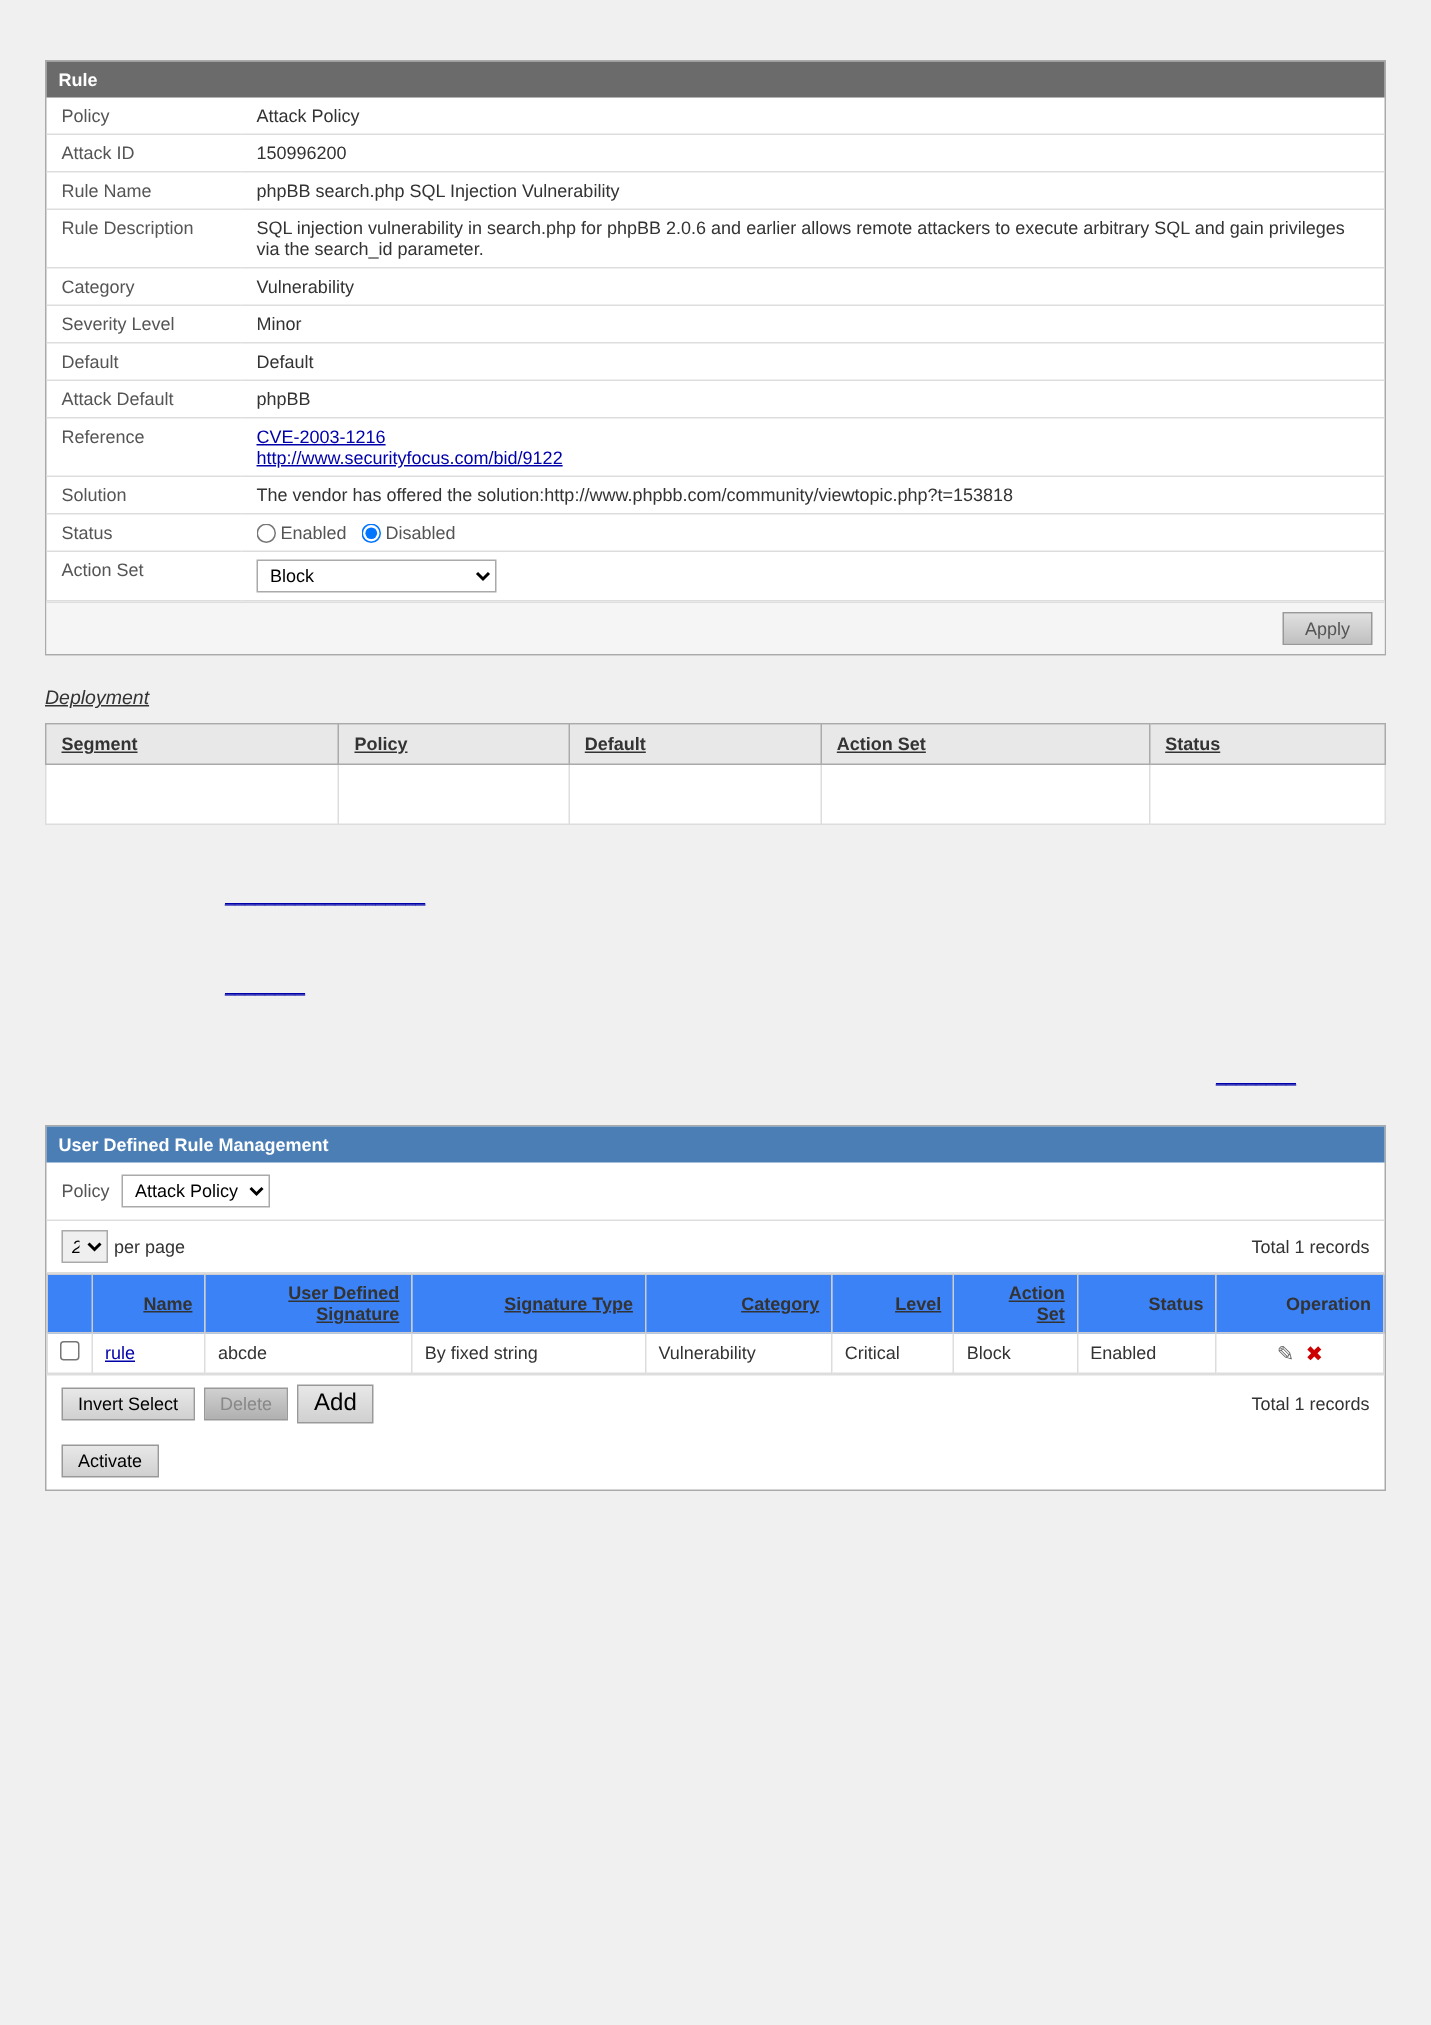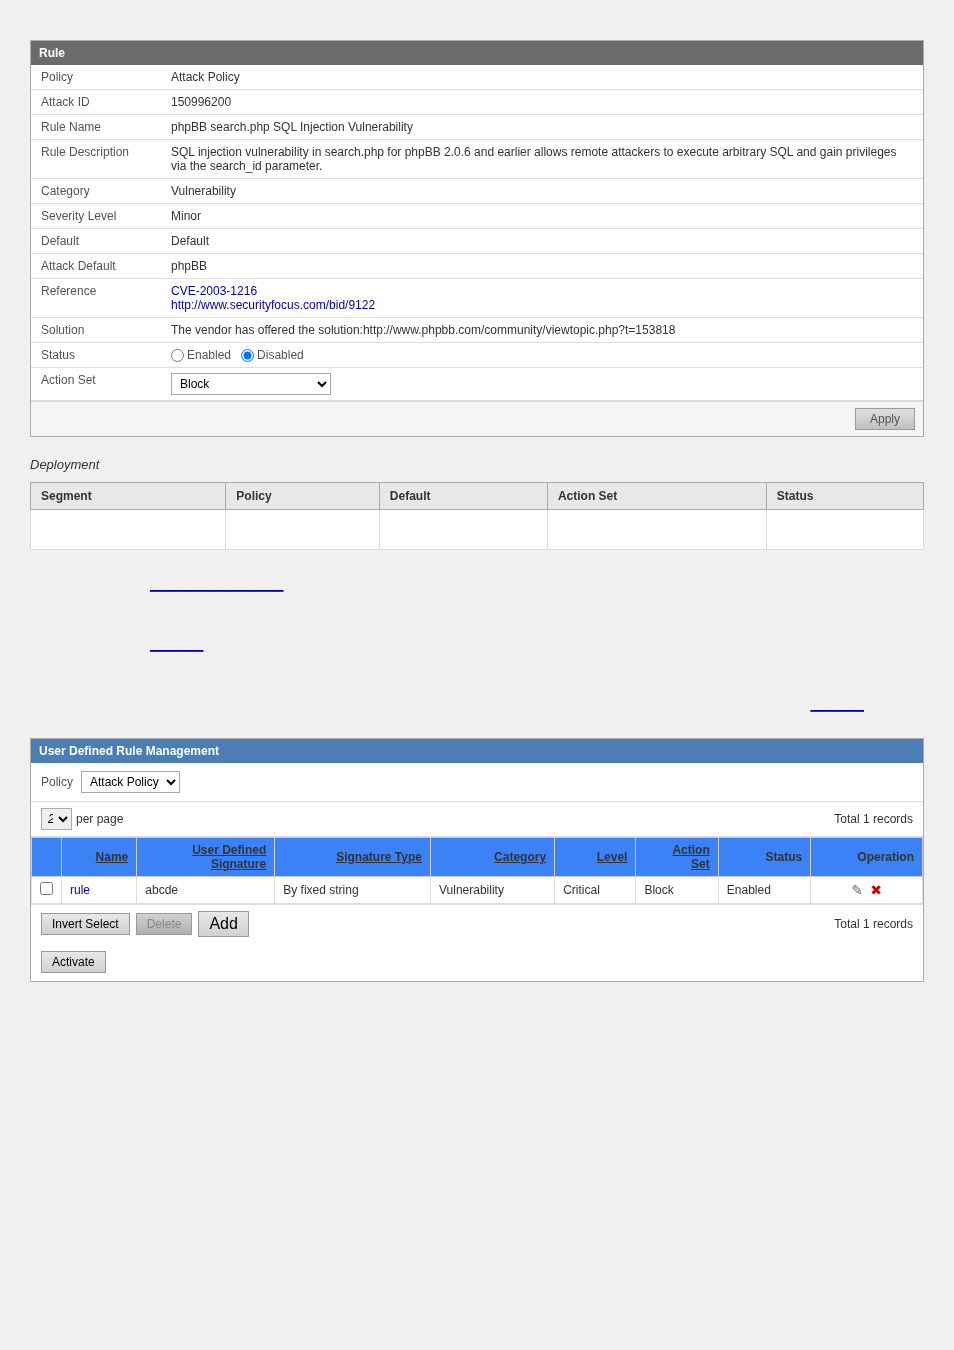--- a/index.html
+++ b/index.html
@@ -38,20 +38,21 @@
     .rule-table td:first-child {
       width: 130px;
       color: #555;
       white-space: nowrap;
     }
     .rule-table td:last-child {
       color: #333;
     }
     .link-style {
       color: #00a;
+      text-decoration: underline;
       cursor: pointer;
     }
     .apply-row {
       text-align: right;
       padding: 6px 8px;
       background: #f5f5f5;
       border-top: 1px solid #ddd;
     }
     .apply-btn {
       background: linear-gradient(to bottom, #e0e0e0, #c0c0c0);
@@ -79,21 +80,22 @@
     .action-set-select {
       width: 160px;
       border: 1px solid #aaa;
       padding: 2px 4px;
       font-size: 12px;
       background: #fff;
     }
 
     
     .deployment-section {
-      margin-bottom: 8px;
+      margin-bottom: 20px;
+      text-decoration: underline;
     }
     .deployment-title {
       font-size: 13px;
       color: #333;
       margin-bottom: 10px;
       font-style: italic;
     }
     .deployment-table {
       width: 100%;
       border-collapse: collapse;

